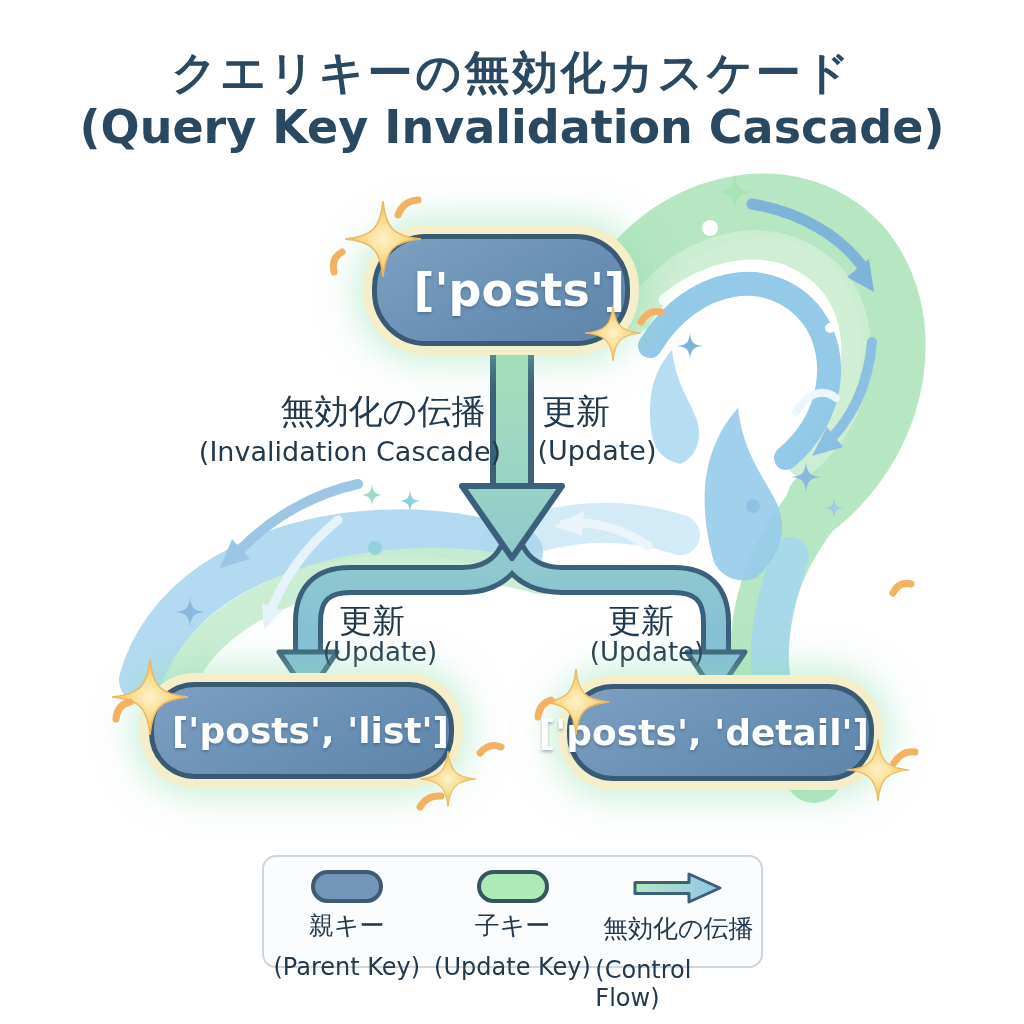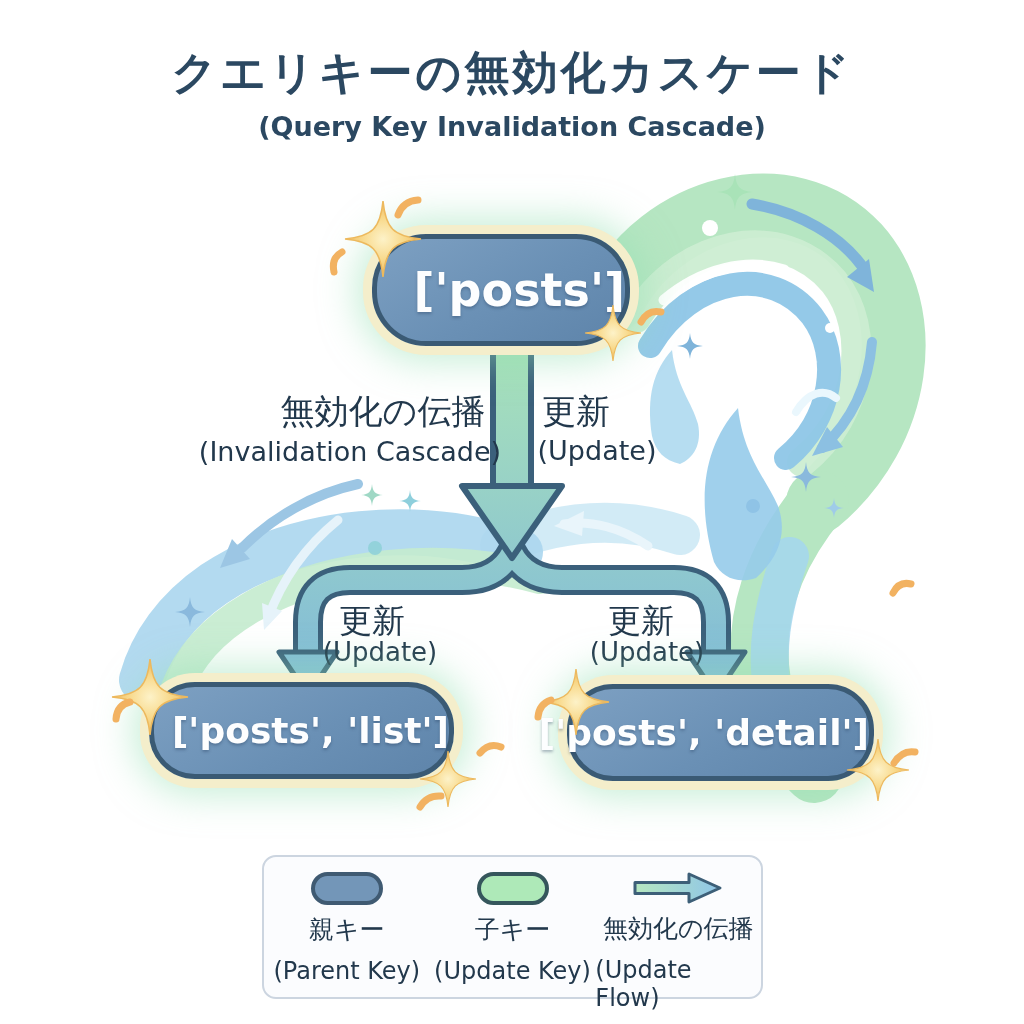--- a/index.html
+++ b/index.html
@@ -4,38 +4,38 @@
 <style>
   html,body{margin:0;padding:0;background:#e4e8ee;}
   .stage{position:relative;width:1024px;height:1024px;overflow:hidden;
          background:#ffffff;font-family:"DejaVu Sans","Liberation Sans",sans-serif;}
   svg.layer{position:absolute;left:0;top:0;}
   .z1{z-index:1}.z4{z-index:4}
 
   .title{position:absolute;top:44px;left:0;width:1024px;text-align:center;
          color:#2b4861;font-weight:bold;z-index:2;}
   .title .jp{font-size:45px;letter-spacing:3px;line-height:57px;}
-  .title .en{font-size:27px;letter-spacing:0;line-height:52px;}
+  .title .en{font-size:46px;letter-spacing:0;line-height:52px;}
 
   .node{position:absolute;box-sizing:border-box;display:flex;align-items:center;justify-content:flex-end;
         border:5px solid #3a5a74;z-index:3;
         background:linear-gradient(150deg,#7da0c2 0%,#6a90b5 55%,#5e84aa 100%);
         box-shadow:0 0 0 9px #f4eecb, 0 0 36px 16px rgba(146,224,178,.5);
         color:#fdfeff;font-weight:bold;text-shadow:0 2px 3px rgba(35,58,88,.35);white-space:nowrap;}
   .node-parent{left:372px;top:234px;width:258px;height:112px;border-radius:54px;font-size:46px;}
   .node-list{left:149px;top:682px;width:305px;height:97px;border-radius:46px;font-size:36px;}
   .node-detail{left:567px;top:684px;width:307px;height:97px;border-radius:46px;font-size:36px;}
 
   .lbl{position:absolute;transform:translate(-50%,-50%);color:#22384c;white-space:nowrap;z-index:2;}
   .lbl-jp{font-size:34px;font-weight:500;}
   .lbl-en{font-size:27px;font-weight:400;}
   .lbl-jp-s{font-size:33px;font-weight:500;}
   .lbl-en-s{font-size:26px;font-weight:400;}
 
-  .legend{position:absolute;left:262px;top:855px;width:501px;height:144px;box-sizing:border-box;
+  .legend{position:absolute;left:262px;top:855px;width:501px;height:113px;box-sizing:border-box;
           border:2px solid #ccd5e0;border-radius:14px;background:rgba(248,250,253,.55);
           display:flex;padding-top:13px;z-index:2;}
   .leg-col{flex:1;display:flex;flex-direction:column;align-items:center;}
   .leg-swatch{height:37px;display:flex;align-items:center;justify-content:center;}
   .pill{width:72px;height:33px;border-radius:17px;border:4px solid;box-sizing:border-box;}
   .pill-parent{background:#7396b8;border-color:#3f5a72;}
   .pill-child{background:#aee9b8;border-color:#35565c;}
   .leg-jp{font-size:25px;color:#22384c;margin-top:6px;}
   .leg-en{font-size:24px;color:#22384c;margin-top:11px;}
 </style>
@@ -181,17 +181,17 @@
       <div class="leg-jp">子キー</div>
       <div class="leg-en">(Update Key)</div>
     </div>
     <div class="leg-col">
       <div class="leg-swatch">
         <svg width="92" height="36" viewBox="0 0 92 36">
           <path d="M 3,12.5 L 57,12.5 L 57,4 L 88,18 L 57,32 L 57,23.5 L 3,23.5 Z" fill="url(#legG)" stroke="#3d5f78" stroke-width="3" stroke-linejoin="round"></path>
         </svg>
       </div>
       <div class="leg-jp">無効化の伝播</div>
-      <div class="leg-en">(Update Flow)</div>
+      <div class="leg-en">(Control Flow)</div>
     </div>
   </div>
 
 </div>
 
 </body></html>

